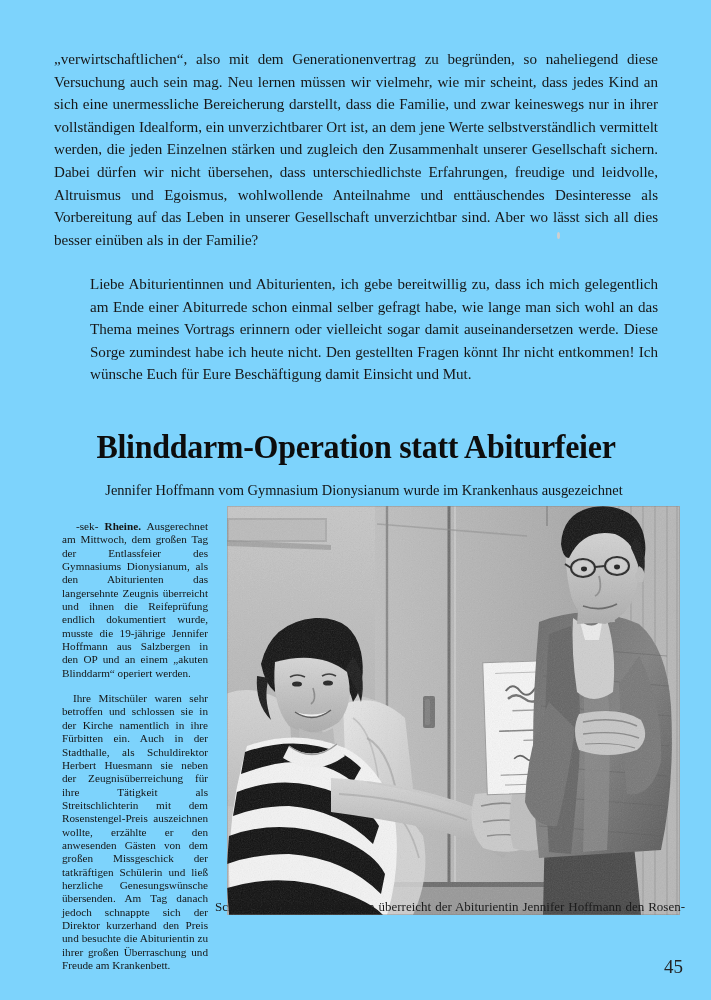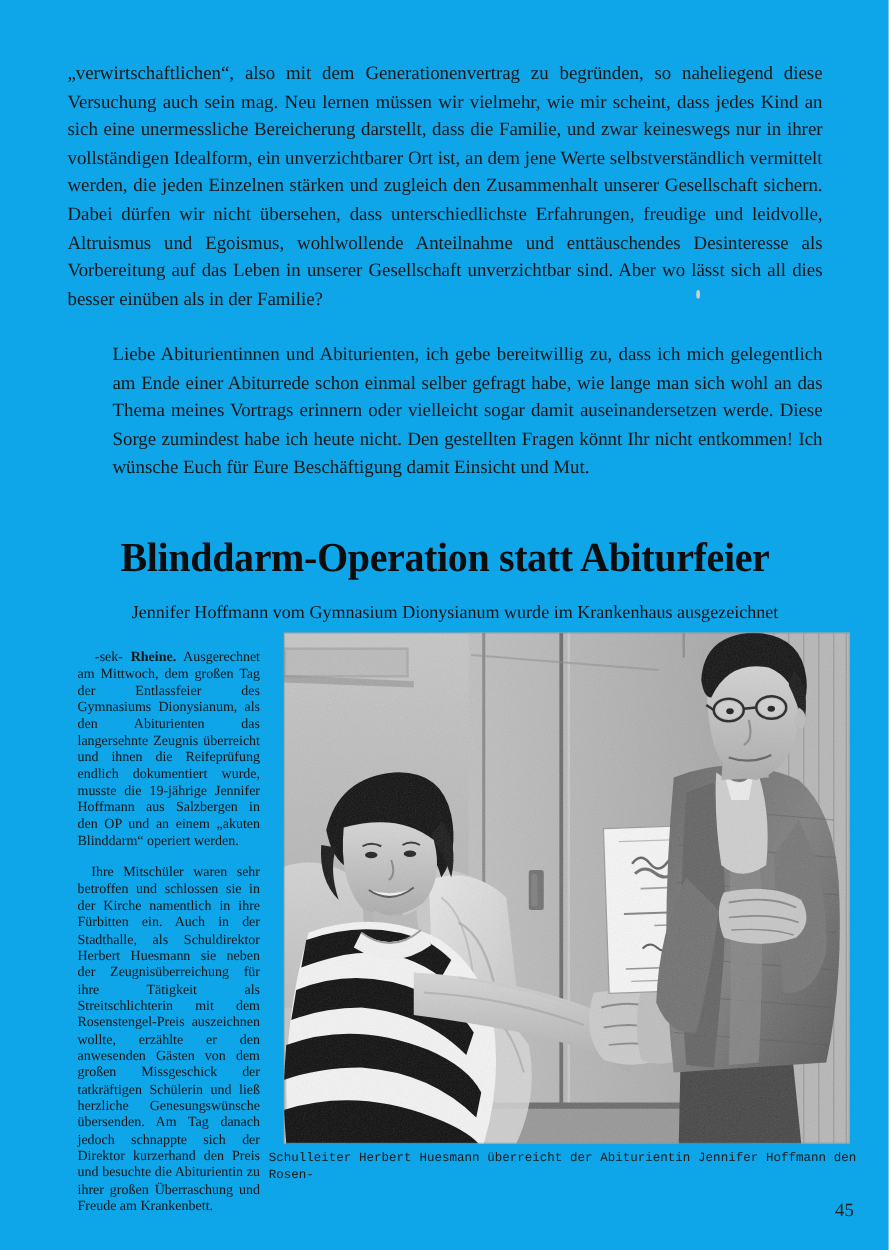--- a/index.html
+++ b/index.html
@@ -12,21 +12,21 @@
     height: 1000px;
     position: relative;
     overflow: hidden;
     font-family: "Liberation Serif", "DejaVu Serif", serif;
     color: #1a1a1a;
   }
 
   .page {
     position: absolute;
     inset: 0;
-    background: #0ea5e9;
+    background: #7dd3fc;
   }
 
   
   .speech {
     position: absolute;
     left: 54px;
     top: 48px;
     width: 604px;
   }
   .speech p {
@@ -113,44 +113,44 @@
     overflow: hidden;
     background: #9d9d9d;
     filter: grayscale(100%) contrast(1.04);
   }
   .photo svg { display: block; width: 100%; height: 100%; }
 
   
   .caption {
     position: absolute;
     left: 215px;
-    top: 921px;
+    top: 900px;
     width: 470px;
-    font-family: Liberation Mono, monospace;
-    font-size: 10px;
+    font-family: Liberation Serif, serif;
+    font-size: 13px;
     line-height: 13.2px;
     text-align: justify;
     text-justify: inter-word;
     color: #1b1b1b;
   }
   .caption span { display: block; }
   .caption .line1 { text-align: justify; }
   .caption .line1::after {
     content: "";
     display: inline-block;
     width: 100%;
   }
 
   
   .page-number {
     position: absolute;
     right: 28px;
     bottom: 22px;
     font-family: "Liberation Serif", "DejaVu Serif", serif;
-    font-size: 15px;
+    font-size: 19px;
     color: #222;
   }
 
   .speck {
     position: absolute;
     background: #cfcfcf;
     border-radius: 50%;
   }
 </style>
 </head>

